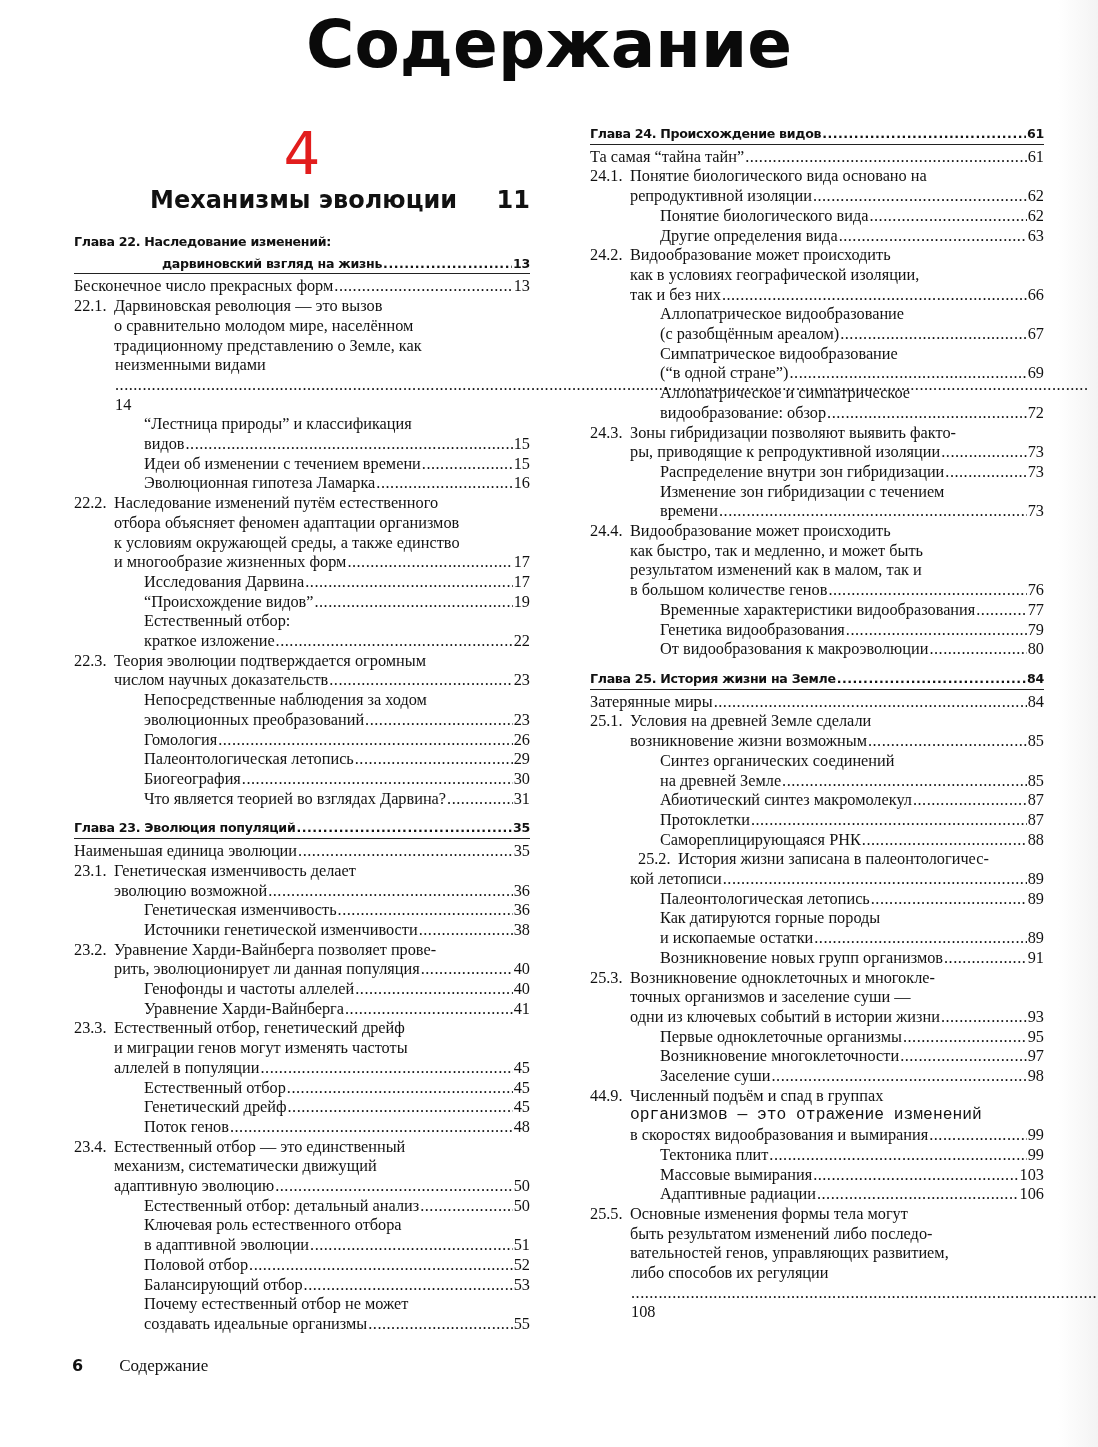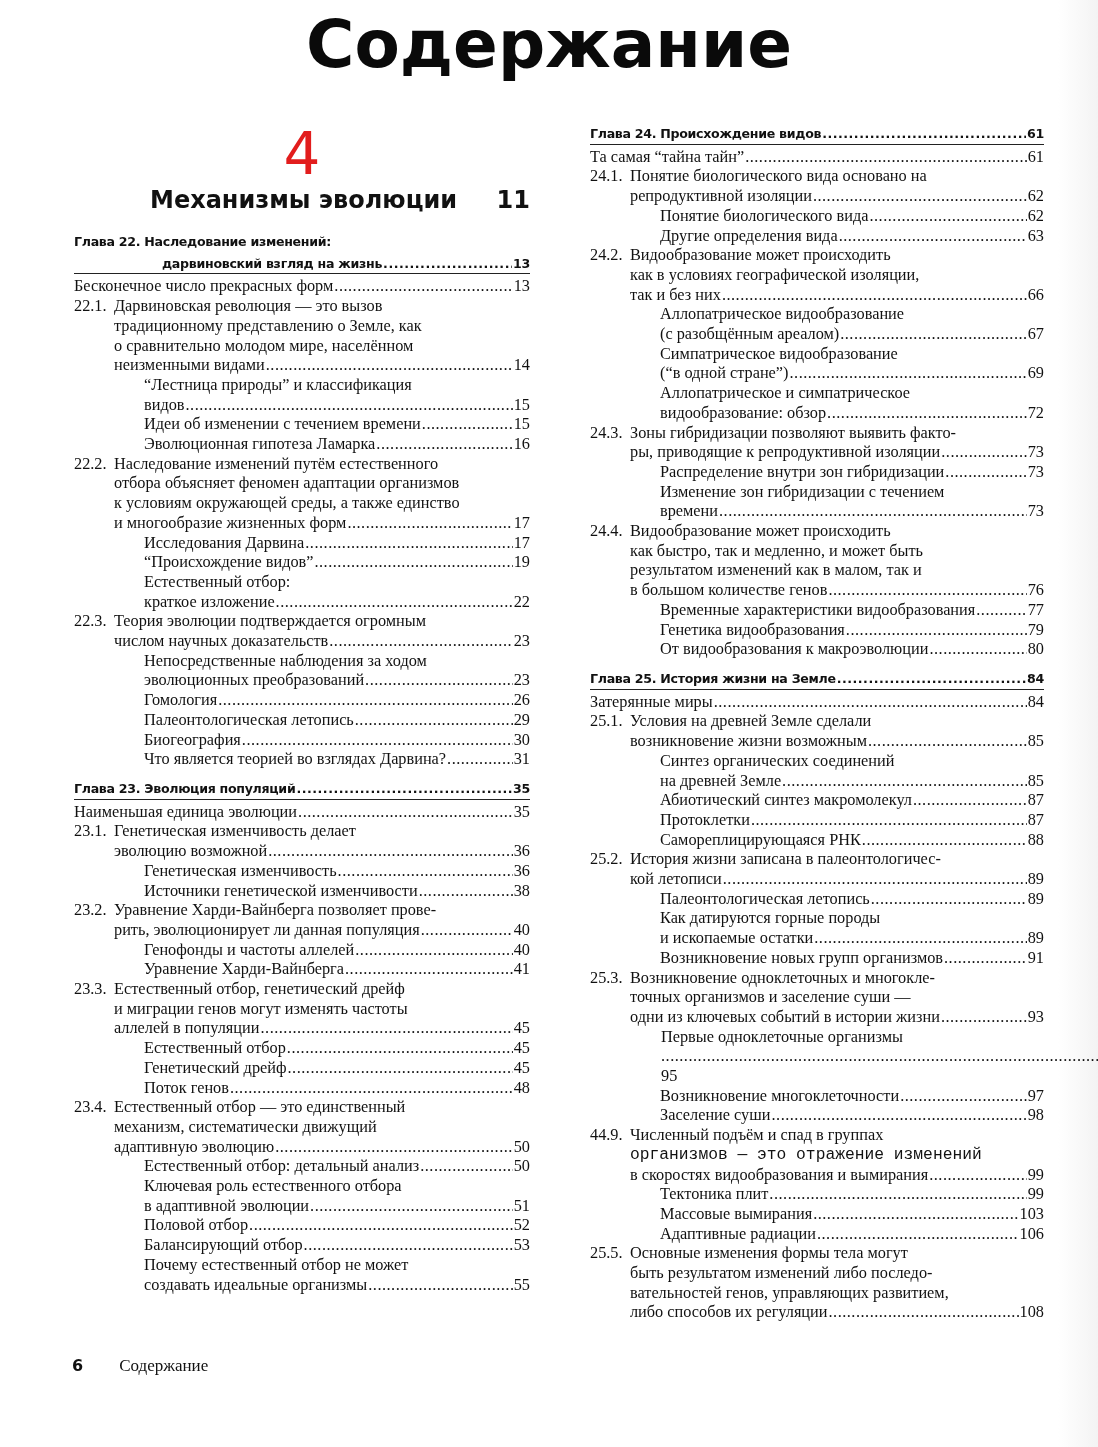--- a/index.html
+++ b/index.html
@@ -54,26 +54,26 @@
         <span class="dots"></span>
         <span class="p">13</span>
       </div>
     </div>
     <div class="entry section">
       <div class="line" style="padding-left: 0px;">
         <span class="lvl1-num">22.1.</span>
         <span class="t">Дарвиновская революция — это вызов</span>
       </div>
       <div class="line" style="padding-left: 40px;">
+        <span class="t">о сравнительно молодом мире, населённом</span>
+      </div>
+      <div class="line" style="padding-left: 40px;">
         <span class="t">традиционному представлению о Земле, как</span>
       </div>
-      <div class="line" style="padding-left: 40px;">
-        <span class="t">о сравнительно молодом мире, населённом</span>
-      </div>
-      <div class="line" style="padding-left: 40px;">
+      <div class="line" style="padding-left: 40px; flex-direction: column;">
         <span class="t">неизменными видами</span>
         <span class="dots"></span>
         <span class="p">14</span>
       </div>
     </div>
     <div class="entry sub">
       <div class="line" style="padding-left: 70px;">
         <span class="t">“Лестница природы” и классификация</span>
       </div>
       <div class="line" style="padding-left: 70px;">
@@ -543,21 +543,21 @@
       </div>
     </div>
     <div class="entry sub">
       <div class="line" style="padding-left: 70px;">
         <span class="t">Самореплицирующаяся РНК</span>
         <span class="dots"></span>
         <span class="p">88</span>
       </div>
     </div>
     <div class="entry section">
-      <div class="line" style="padding-left: 0px;">
+      <div class="line" style="padding-left: 0px; margin-left: 48px;">
         <span class="lvl1-num">25.2.</span>
         <span class="t">История жизни записана в палеонтологичес-</span>
       </div>
       <div class="line" style="padding-left: 40px;">
         <span class="t">кой летописи</span>
         <span class="dots"></span>
         <span class="p">89</span>
       </div>
     </div>
     <div class="entry sub">
@@ -592,21 +592,21 @@
       <div class="line" style="padding-left: 40px;">
         <span class="t">точных организмов и заселение суши —</span>
       </div>
       <div class="line" style="padding-left: 40px;">
         <span class="t">одни из ключевых событий в истории жизни</span>
         <span class="dots"></span>
         <span class="p">93</span>
       </div>
     </div>
     <div class="entry sub">
-      <div class="line" style="padding-left: 70px; flex-direction: column;">
+      <div class="line" style="padding-left: 70px;">
         <span class="t">Первые одноклеточные организмы</span>
         <span class="dots"></span>
         <span class="p">95</span>
       </div>
     </div>
     <div class="entry sub">
       <div class="line" style="padding-left: 70px;">
         <span class="t">Возникновение многоклеточности</span>
         <span class="dots"></span>
         <span class="p">97</span>
@@ -658,21 +658,21 @@
       <div class="line" style="padding-left: 0px;">
         <span class="lvl1-num">25.5.</span>
         <span class="t">Основные изменения формы тела могут</span>
       </div>
       <div class="line" style="padding-left: 40px;">
         <span class="t">быть результатом изменений либо последо-</span>
       </div>
       <div class="line" style="padding-left: 40px;">
         <span class="t">вательностей генов, управляющих развитием,</span>
       </div>
-      <div class="line" style="padding-left: 40px;">
+      <div class="line" style="padding-left: 40px; flex-direction: column;">
         <span class="t">либо способов их регуляции</span>
         <span class="dots"></span>
         <span class="p">108</span>
       </div>
     </div>
   </div>
 
 <div class="footer">
   <span class="num">6</span>
   <span>Содержание</span>

